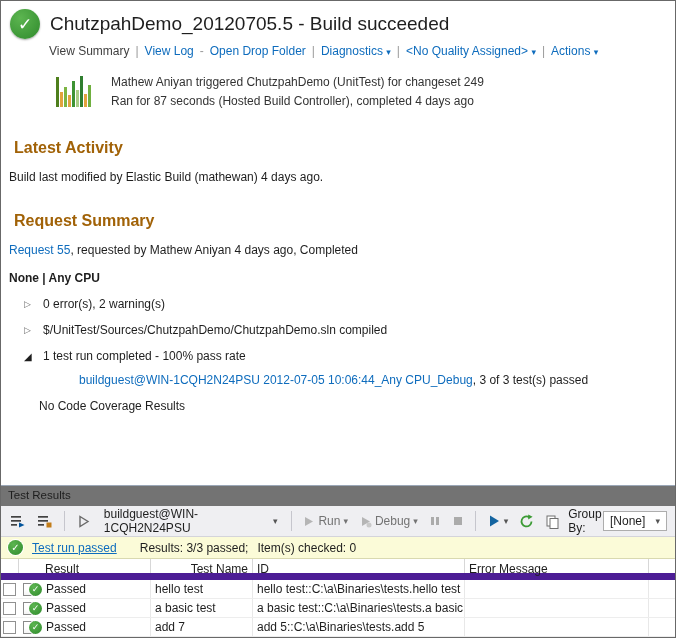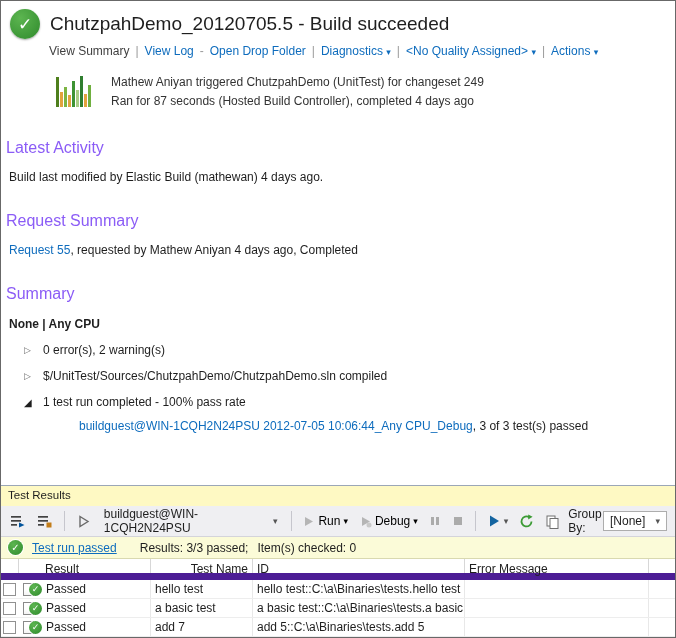--- a/index.html
+++ b/index.html
@@ -20,40 +20,40 @@
   .link { color:#0e6cbd; cursor:pointer; }
   .nav-current { color:#404040; }
   .sep { color:#9a9a9a; }
   .dd-arrow { font-size:9px; color:#0e6cbd; }
 
   .trigger-row { margin:13px 0 0 55px; display:flex; gap:11px; }
   .sparkline { width:44px; height:36px; display:flex; align-items:flex-end; gap:1px; }
   .sparkline div { width:3px; }
   .trigger-text { color:#333; line-height:1.6; padding-top:2px; }
 
-  .section-h { font-size:16px; font-weight:400; color:#8b5cf6; margin:28px 0 0 5px; }
+  .section-h { font-size:16px; font-weight:700; color:#a16207; margin:28px 0 0 13px; }
   .body-line { margin:13px 0 0 8px; }
 
   .config-line { font-weight:bold; margin:14px 0 0 8px; }
   .tree-item { margin:12px 0 0 23px; display:flex; align-items:center; gap:9px; }
   .expander { width:10px; font-size:9px; color:#6d6d6d; cursor:pointer; }
   .expander.open { color:#1e1e1e; font-size:10px; }
   .tree-sub { margin:10px 0 0 78px; }
   .no-cov { margin:12px 0 0 38px; }
 
   
   .test-panel { border-top:1px solid #9ba7b7; display:flex; flex-direction:column; }
-  .panel-title { height:20px; background:#fef9c3; padding:3px 7px 0 7px; font-size:11.5px; color:#1e1e1e; }
+  .panel-title { height:20px; background:#737373; padding:3px 7px 0 7px; font-size:11.5px; color:#1e1e1e; }
 
   .toolbar { height:31px; background:#efeff2; border-bottom:1px solid #d4d4da; display:flex; align-items:center; padding:0 6px; gap:5px; }
   .tool-btn { display:flex; align-items:center; gap:3px; padding:2px 3px; cursor:pointer; }
   .tsep { width:1px; height:20px; background:#c6c6cd; margin:0 3px; }
   .combo-flat { display:flex; align-items:center; gap:22px; padding:2px 5px; cursor:pointer; }
   .combo-flat .dd-dark, .dd-dark { color:#555; font-size:9px; }
-  .disabled-label { color:#000000; }
+  .disabled-label { color:#737373; }
   .group-by { margin-left:auto; display:flex; align-items:center; padding-right:2px; }
   .combo-box { border:1px solid #adadad; background:#fff; padding:2px 6px; min-width:64px; display:flex; align-items:center; justify-content:space-between; gap:10px; cursor:pointer; }
 
   .status-bar { height:22px; background:#fbfbd8; border-bottom:1px solid #d9d9b0; display:flex; align-items:center; gap:9px; padding:0 7px; }
   .status-link { color:#0e6cbd; text-decoration:underline; cursor:pointer; }
   .status-text { color:#1e1e1e; }
   .status-gap { margin-left:14px; }
 
   .grid { background:#fff; }
   .thead { display:flex; height:21px; border-bottom:7px solid #4c1d95; align-items:stretch; font-size:12px; }
@@ -123,38 +123,38 @@
     </div>
 
     <div class="section-h">Latest Activity</div>
     <div class="body-line">Build last modified by Elastic Build (mathewan) 4 days ago.</div>
 
     <div class="section-h">Request Summary</div>
     <div class="body-line">
       <span class="link">Request 55</span><span>, requested by Mathew Aniyan 4 days ago, Completed</span>
     </div>
 
-    <div class="section-h">Summary</div>
     <div class="config-line">None | Any CPU</div>
 
     <div class="tree-item">
       <span class="expander">▷</span>
       <span>0 error(s), 2 warning(s)</span>
     </div>
     <div class="tree-item">
       <span class="expander">▷</span>
       <span>$/UnitTest/Sources/ChutzpahDemo/ChutzpahDemo.sln compiled</span>
     </div>
     <div class="tree-item">
       <span class="expander open">◢</span>
       <span>1 test run completed - 100% pass rate</span>
     </div>
     <div class="tree-sub">
       <span class="link">buildguest@WIN-1CQH2N24PSU 2012-07-05 10:06:44_Any CPU_Debug</span><span>, 3 of 3 test(s) passed</span>
     </div>
+    <div class="no-cov">No Code Coverage Results</div>
   </div>
 
   <div class="test-panel">
     <div class="panel-title">Test Results</div>
 
     <div class="toolbar">
       <span class="tool-btn">
         <svg width="16" height="16" viewBox="0 0 16 16">
           <rect x="1" y="3" width="10" height="1.7" fill="#424242"></rect>
             <rect x="1" y="7" width="10" height="1.7" fill="#424242"></rect>

